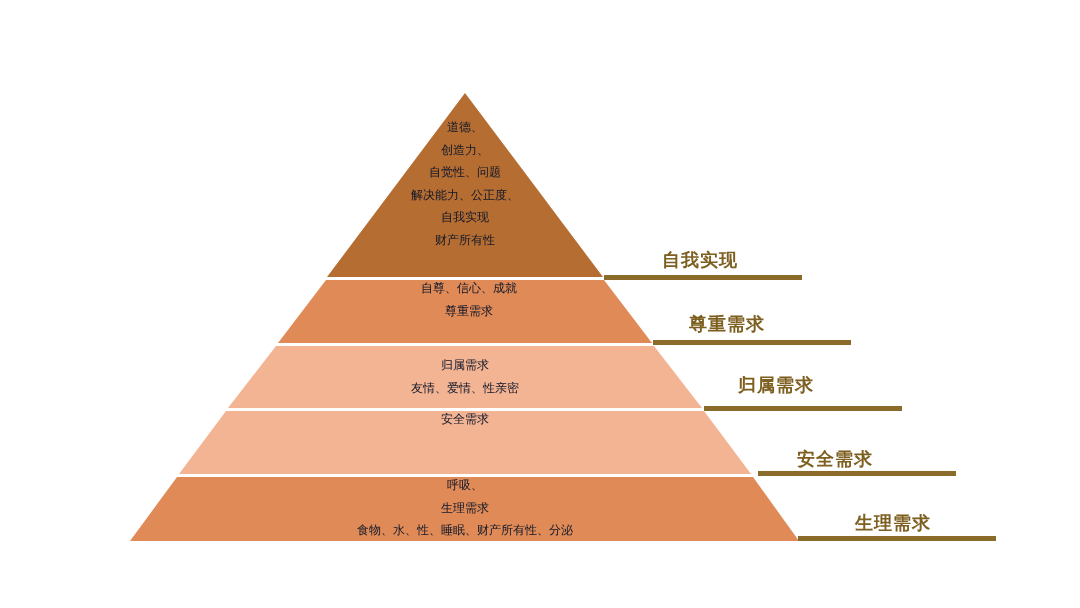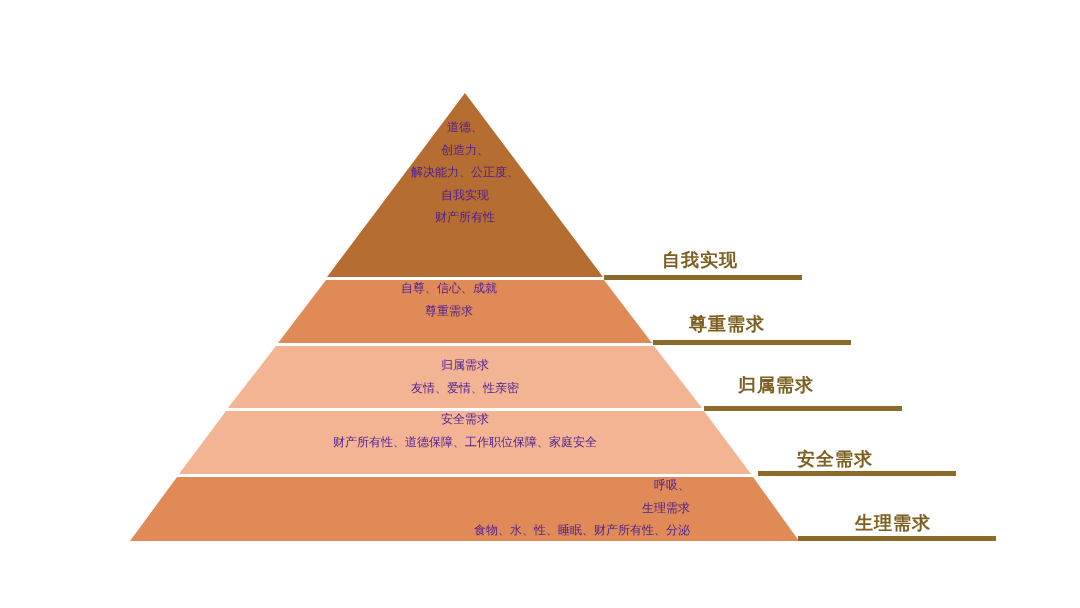--- a/index.html
+++ b/index.html
@@ -1,19 +1,19 @@
 <!DOCTYPE html>
 <html><head>
 <meta charset="utf-8">
 <style>
   html, body { margin:0; padding:0; background:#ffffff; }
   body { width:1080px; height:608px; position:relative; overflow:hidden;
          font-family: "DejaVu Sans", "Liberation Sans", sans-serif; }
   #pyramid { position:absolute; left:0; top:0; }
-  .layer-text { position:absolute; text-align:center; color:#4c1d95; font-size:12px; line-height:22.5px; }
+  .layer-text { position:absolute; text-align:center; color:#0f172a; font-size:12px; line-height:22.5px; }
   .label { position:absolute; font-weight:bold; font-size:18px; color:#7d5f20; letter-spacing:1px; }
   .rule { position:absolute; height:5px; background:#8b6b2a; }
 </style>
 </head>
 <body>
 
 <svg id="pyramid" width="1080" height="608" viewBox="0 0 1080 608">
 
   <polygon points="465,93 603,277 327,277" fill="#B56D31"></polygon>
 
@@ -22,41 +22,41 @@
   <polygon points="276,346 654,346 702,408 228,408" fill="#F3B493"></polygon>
 
   <polygon points="226,411 704,411 751,474 179,474" fill="#F3B493"></polygon>
 
   <polygon points="177,477 753,477 799,541 130,541" fill="#E08B57"></polygon>
 </svg>
 
 <div class="layer-text" style="left:365px; top:116px; width:200px;">
   <div>道德、</div>
   <div>创造力、</div>
+  <div>自觉性、问题</div>
   <div>解决能力、公正度、</div>
   <div>自我实现</div>
   <div>财产所有性</div>
 </div>
 
-<div class="layer-text" style="left:324px; top:277px; width:250px;text-align:center;">
+<div class="layer-text" style="left:344px; top:277px; width:250px;text-align:center;">
   <div>自尊、信心、成就</div>
   <div>尊重需求</div>
 </div>
 
 <div class="layer-text" style="left:315px; top:354px; width:300px;">
   <div>归属需求</div>
   <div>友情、爱情、性亲密</div>
 </div>
 
 <div class="layer-text" style="left:240px; top:408px; width:450px;">
   <div>安全需求</div>
-  <div>财产所有性、道德保障、工作职位保障、家庭安全</div>
 </div>
 
-<div class="layer-text" style="left:240px; top:474px; width:450px;text-align:right;">
+<div class="layer-text" style="left:240px; top:474px; width:450px;">
   <div>呼吸、</div>
   <div>生理需求</div>
   <div>食物、水、性、睡眠、财产所有性、分泌</div>
 </div>
 
 <div class="label" style="left:662px; top:248px;">自我实现</div>
 <div class="rule" style="left:604px; top:275px; width:198px;"></div>
 
 <div class="label" style="left:689px; top:312px;">尊重需求</div>
 <div class="rule" style="left:653px; top:340px; width:198px;"></div>

